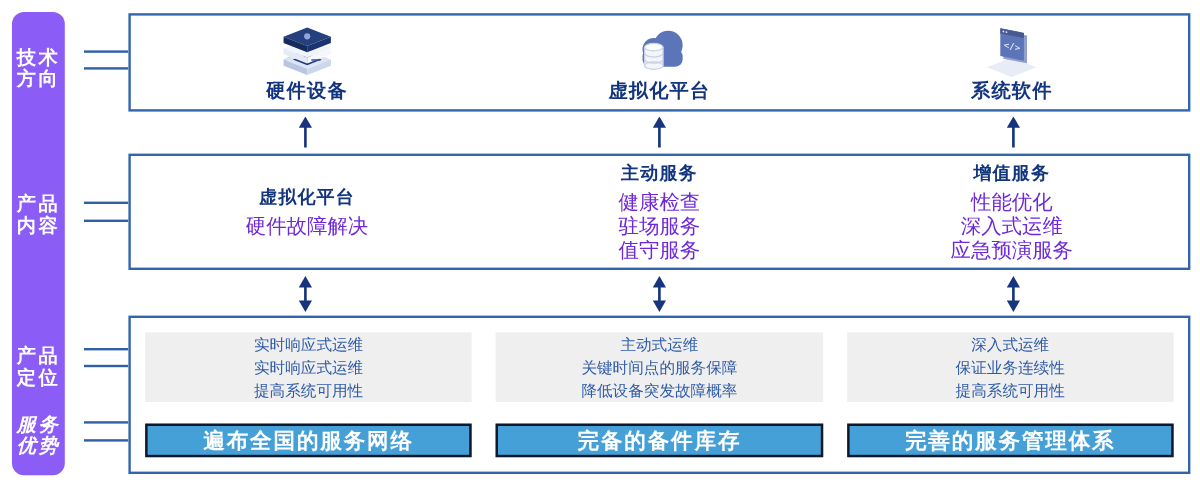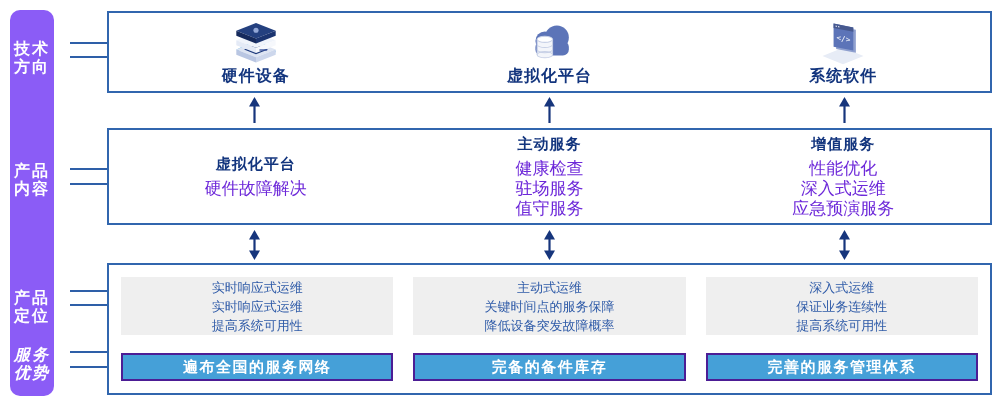--- a/index.html
+++ b/index.html
@@ -31,23 +31,23 @@
 
   .arrow-row { position:absolute; left:107px; width:885px; display:flex; }
   .arrows-up { top:96px; height:28px; }
   .arrows-dbl { top:230px; height:30px; }
 
   .pos-col { flex:1; display:flex; flex-direction:column; }
   .gray-panel { width:100%; height:64px; background:#efefef; box-sizing:border-box;
                 display:flex; flex-direction:column; align-items:center; justify-content:center;
                 font-size:13px; color:#2f5ba8; line-height:19px; }
   .adv-bar { width:100%; height:30px; margin-top:18px; box-sizing:border-box;
-             background:#45a0d8; border:2px solid #4c1d95;
+             background:#45a0d8; border:2px solid #0f172a;
              display:flex; align-items:center; justify-content:center;
-             color:#ffffff; font-weight:bold; font-size:15px; letter-spacing:1.5px; }
+             color:#ffffff; font-weight:bold; font-size:18px; letter-spacing:1.5px; }
 </style>
 </head>
 <body>
 
 <div class="stage">
 
   <aside class="sidebar">
     <div class="side-label sl-0">
       <div>技术</div>
       <div>方向</div>

